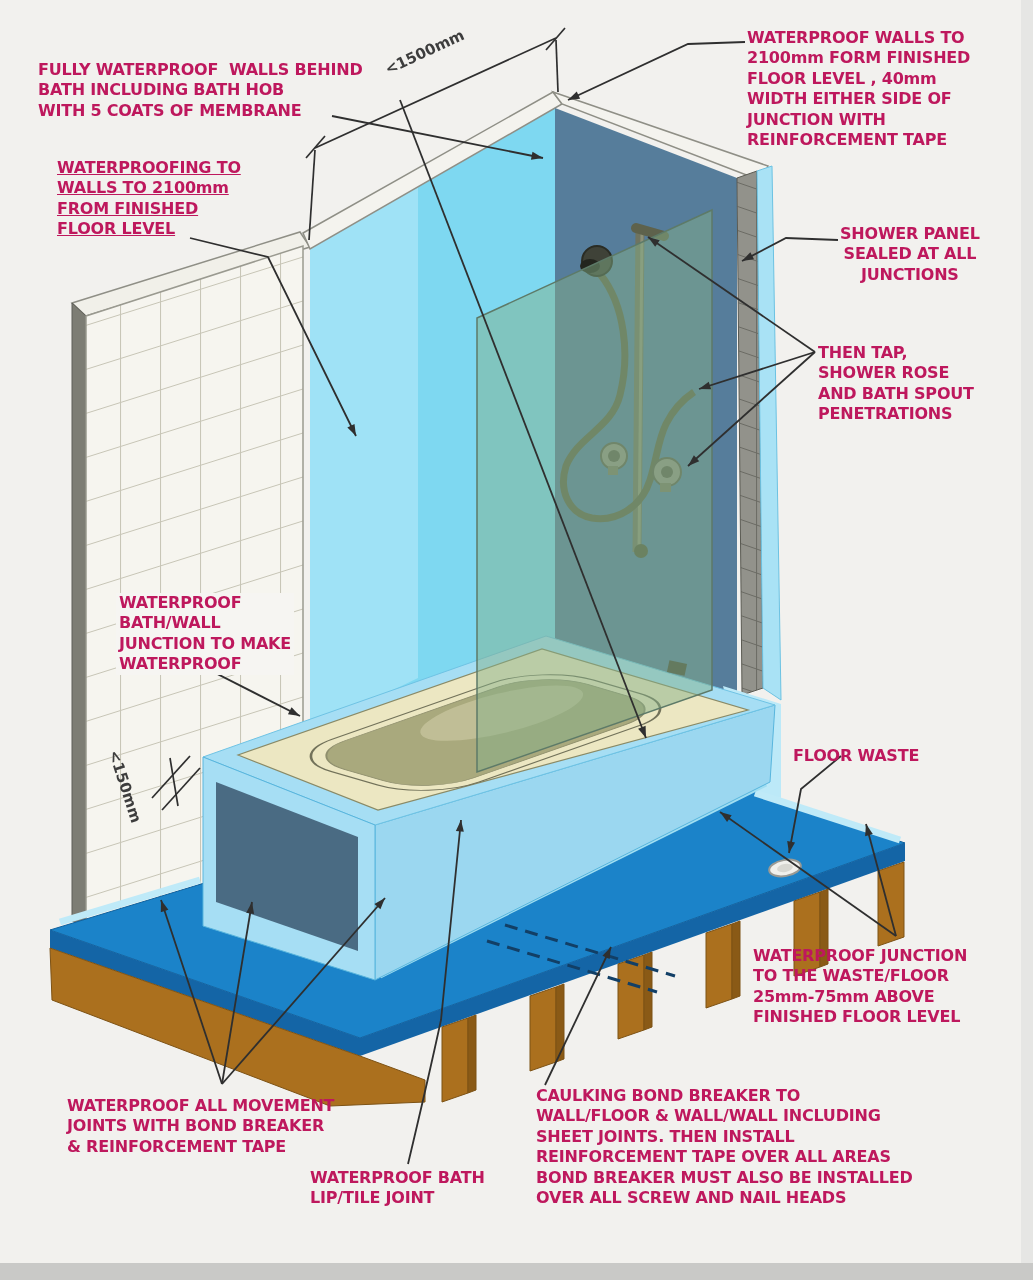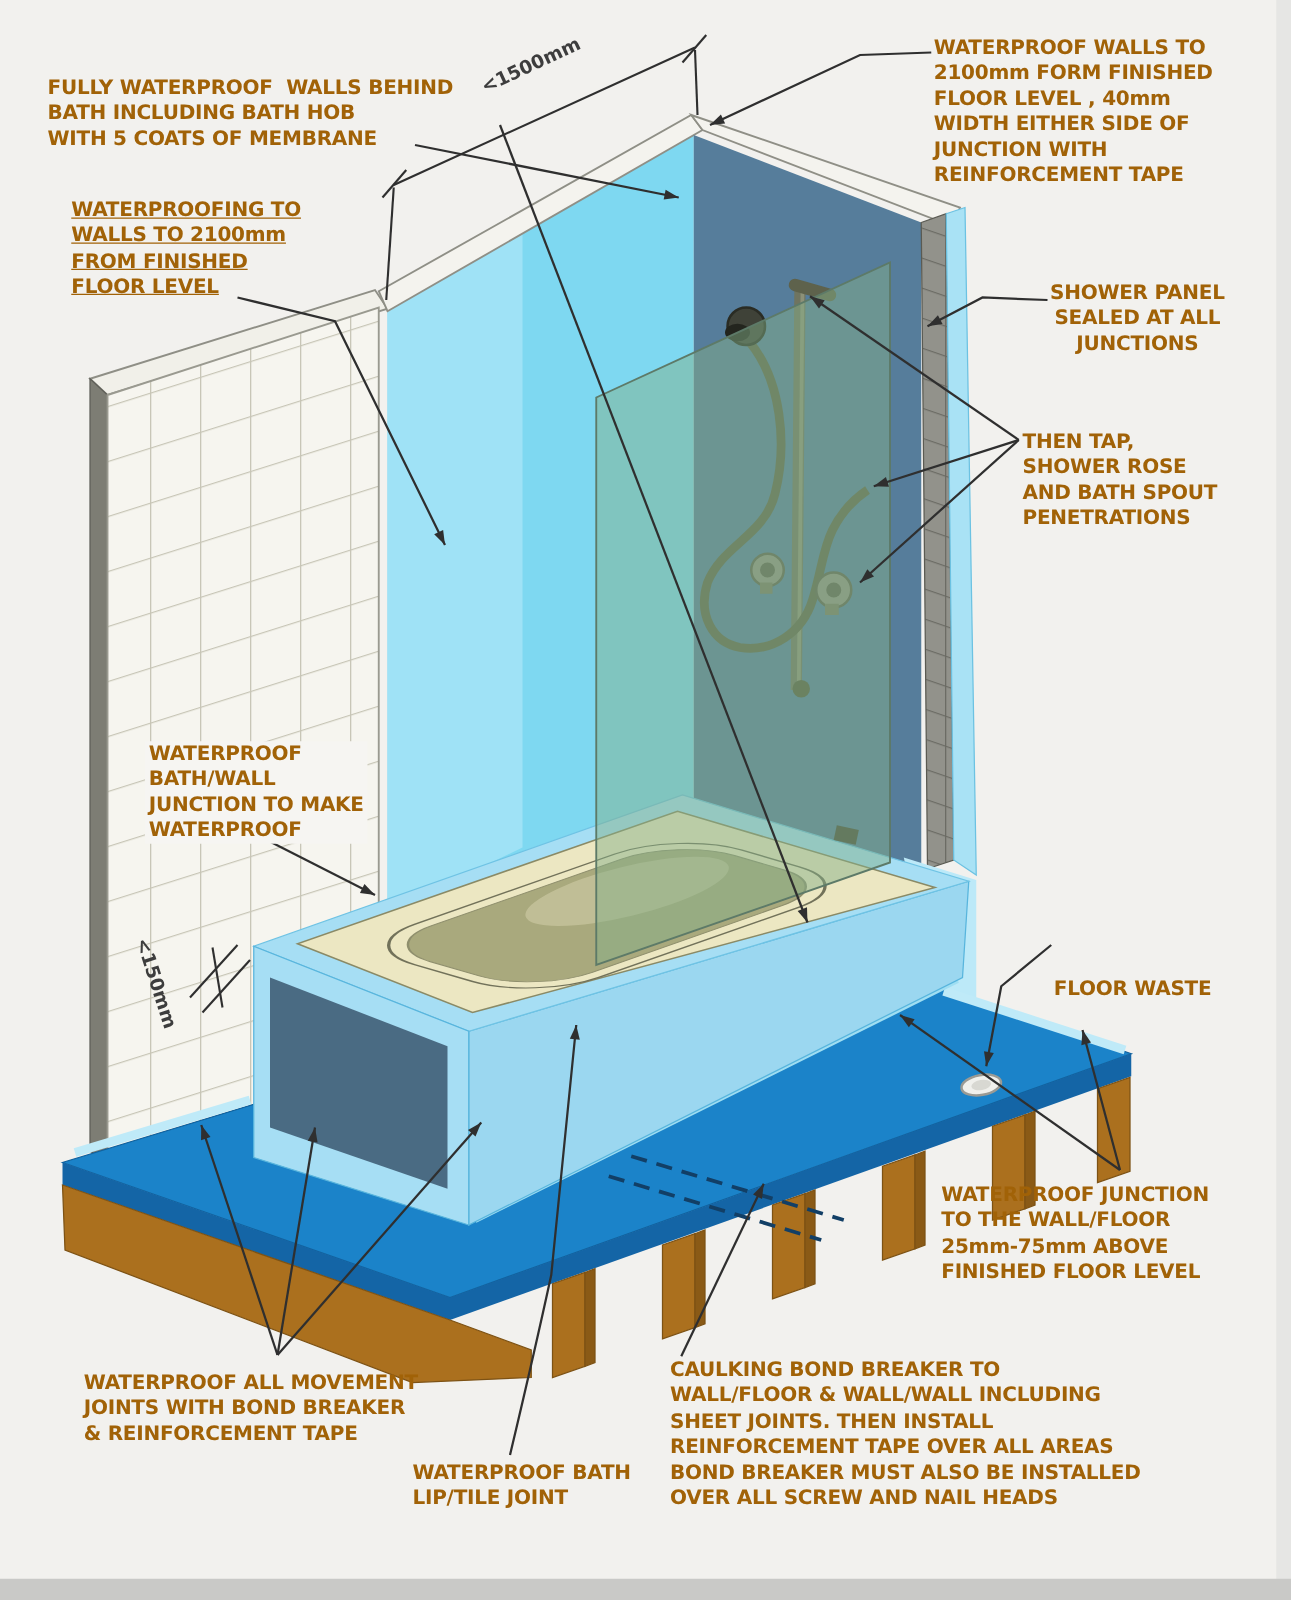--- a/index.html
+++ b/index.html
@@ -1,19 +1,19 @@
 <!DOCTYPE html>
 <html><head>
 <meta charset="utf-8">
 <style>
   html,body{margin:0;padding:0;background:#e9e9e7;}
   #stage{position:relative;width:1033px;height:1280px;background:#f2f1ee;overflow:hidden;
          font-family:"DejaVu Sans",sans-serif;}
   #scene{position:absolute;left:0;top:0;}
-  .lbl{position:absolute;font-weight:700;font-size:16px;line-height:1.28;color:#a16207;
+  .lbl{position:absolute;font-weight:700;font-size:16px;line-height:1.28;color:#be185d;
        letter-spacing:-0.2px;white-space:pre-wrap;}
   .lbl.bg{background:#f6f5f2;padding:0 3px;}
   .dim{position:absolute;font-weight:700;font-size:15px;color:#3d3d3d;white-space:nowrap;}
   #dim-1500{transform:rotate(-25deg);transform-origin:left top;}
   #dim-150{transform:rotate(72deg);transform-origin:left top;}
 </style>
 </head>
 <body>
 
 <div id="stage">
@@ -177,29 +177,29 @@
 SEALED AT ALL
 JUNCTIONS</div>
 <div class="lbl" id="lbl-5" style="left:818px;top:343px;">THEN TAP,
 SHOWER ROSE
 AND BATH SPOUT
 PENETRATIONS</div>
 <div class="lbl bg" id="lbl-6" style="left:116px;top:593px;">WATERPROOF
 BATH/WALL
 JUNCTION TO MAKE
 WATERPROOF</div>
-<div class="lbl" id="lbl-7" style="left:843px;top:746px;margin-top:35px;">FLOOR WASTE</div>
+<div class="lbl" id="lbl-7" style="left:793px;top:746px;">FLOOR WASTE</div>
 <div class="lbl" id="lbl-8" style="left:753px;top:946px;">WATERPROOF JUNCTION
-TO THE WALL/FLOOR
+TO THE WASTE/FLOOR
 25mm-75mm ABOVE
 FINISHED FLOOR LEVEL</div>
 <div class="lbl" id="lbl-9" style="left:67px;top:1096px;">WATERPROOF ALL MOVEMENT
 JOINTS WITH BOND BREAKER
 &amp; REINFORCEMENT TAPE</div>
-<div class="lbl" id="lbl-10" style="left:310px;top:1168px;margin-left:20px;">WATERPROOF BATH
+<div class="lbl" id="lbl-10" style="left:310px;top:1168px;">WATERPROOF BATH
 LIP/TILE JOINT</div>
 <div class="lbl" id="lbl-11" style="left:536px;top:1086px;">CAULKING BOND BREAKER TO
 WALL/FLOOR &amp; WALL/WALL INCLUDING
 SHEET JOINTS. THEN INSTALL
 REINFORCEMENT TAPE OVER ALL AREAS
 BOND BREAKER MUST ALSO BE INSTALLED
 OVER ALL SCREW AND NAIL HEADS</div>
 <div class="dim" id="dim-1500" style="left:382px;top:62px;">&lt;1500mm</div>
 <div class="dim" id="dim-150" style="left:122px;top:748px;">&lt;150mm</div>
 

